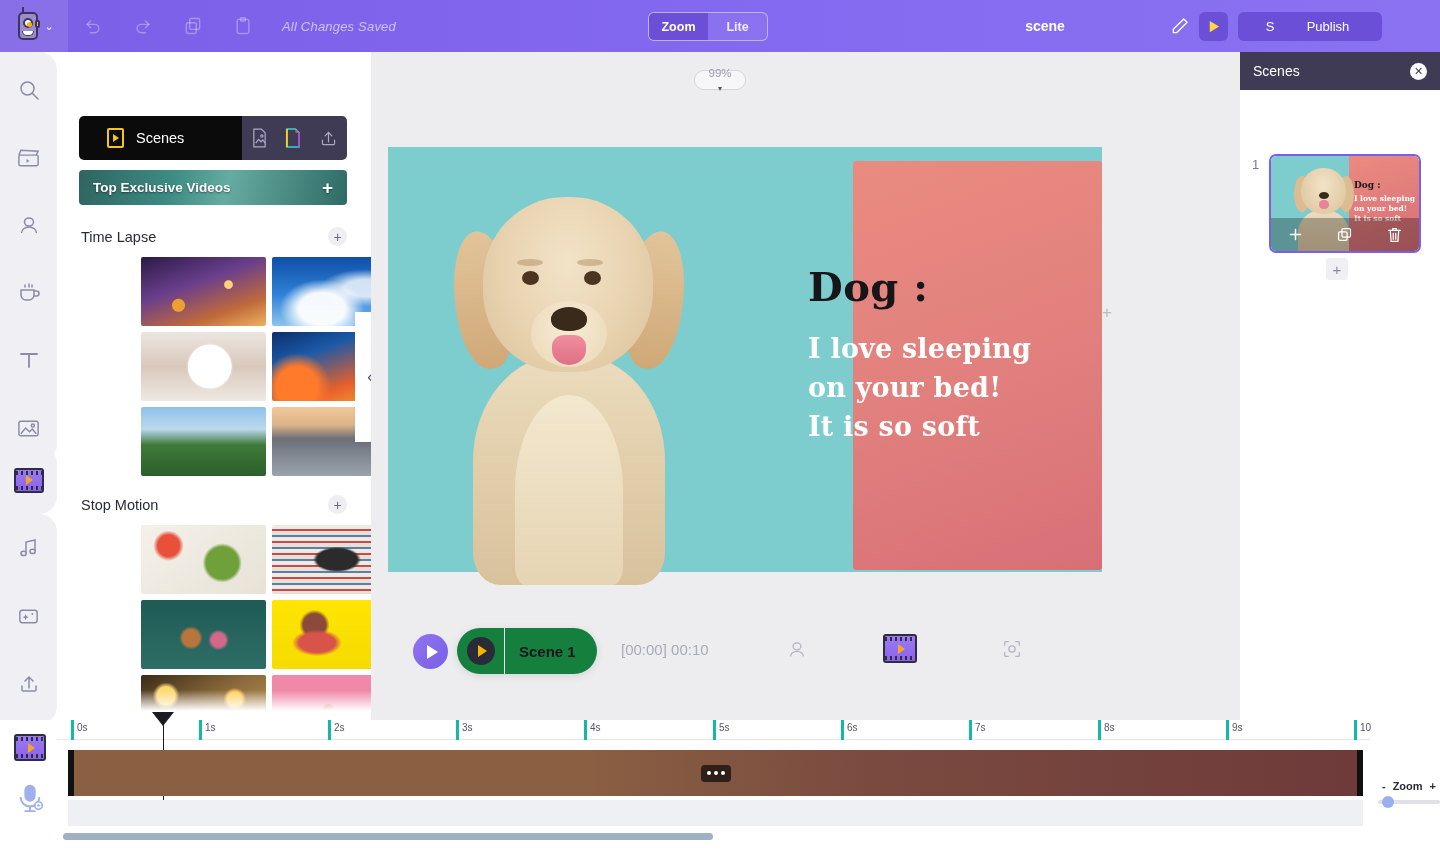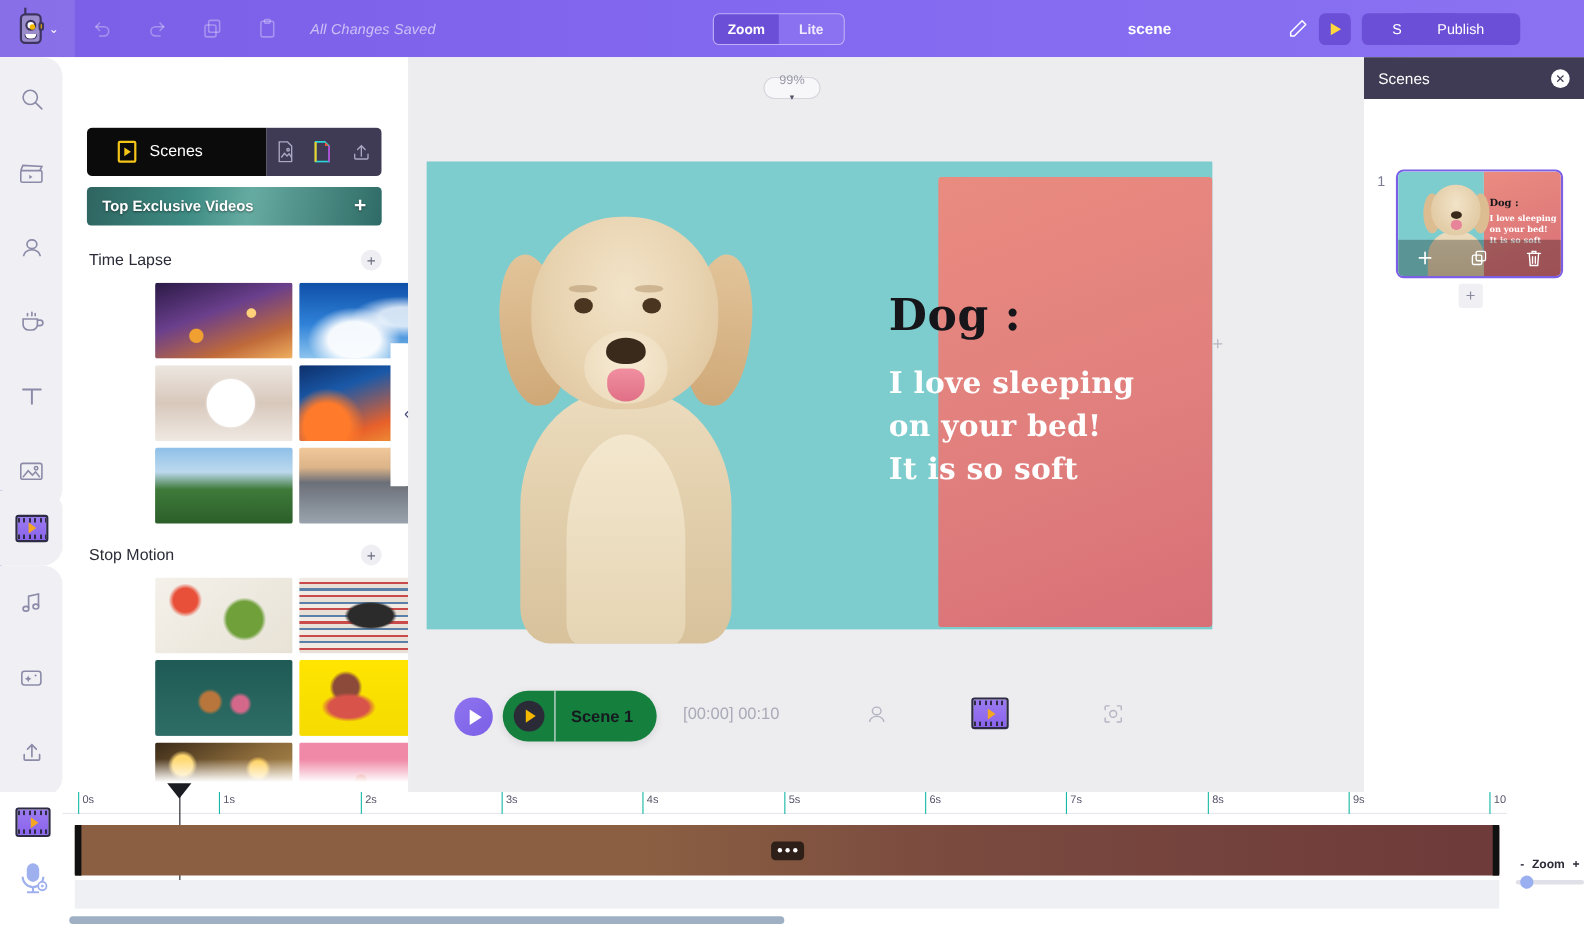--- a/index.html
+++ b/index.html
@@ -403,21 +403,21 @@
   }
 
   
   .timeline { position:absolute; left:0; top:720px; width:1440px; height:130px; background:#fff; }
   .tl-rail { position:absolute; left:0; top:0; width:57px; height:110px; background:#fff; }
   .tl-ic { position:absolute; left:14px; cursor:pointer; }
   .ruler {
     position:absolute; left:57px; top:0; width:1313px; height:20px;
     background:#fff; border-bottom:1px solid #e6e6ee;
   }
-  .tick { position:absolute; top:0; height:20px; border-left:1px solid #14b8a6;text-align:right; }
+  .tick { position:absolute; top:0; height:20px; border-left:3px solid #14b8a6;text-align:right; }
   .tick span { font-size:10px; color:#55556a; margin-left:3px; line-height:16px; display:block; }
   .playhead { position:absolute; left:163px; top:0px; width:1px; height:100px; background:#1b1b22; }
   .playhead .hd {
     position:absolute; left:-11px; top:-8px; width:0;height:0;
     border-left:11px solid transparent;border-right:11px solid transparent;
     border-top:14px solid #1b1b22;
   }
   .track-row { position:absolute; left:68px; top:30px; width:1295px; height:46px; }
   .clip {
     position:absolute; left:0; top:0; width:100%; height:46px; border-radius:2px;

